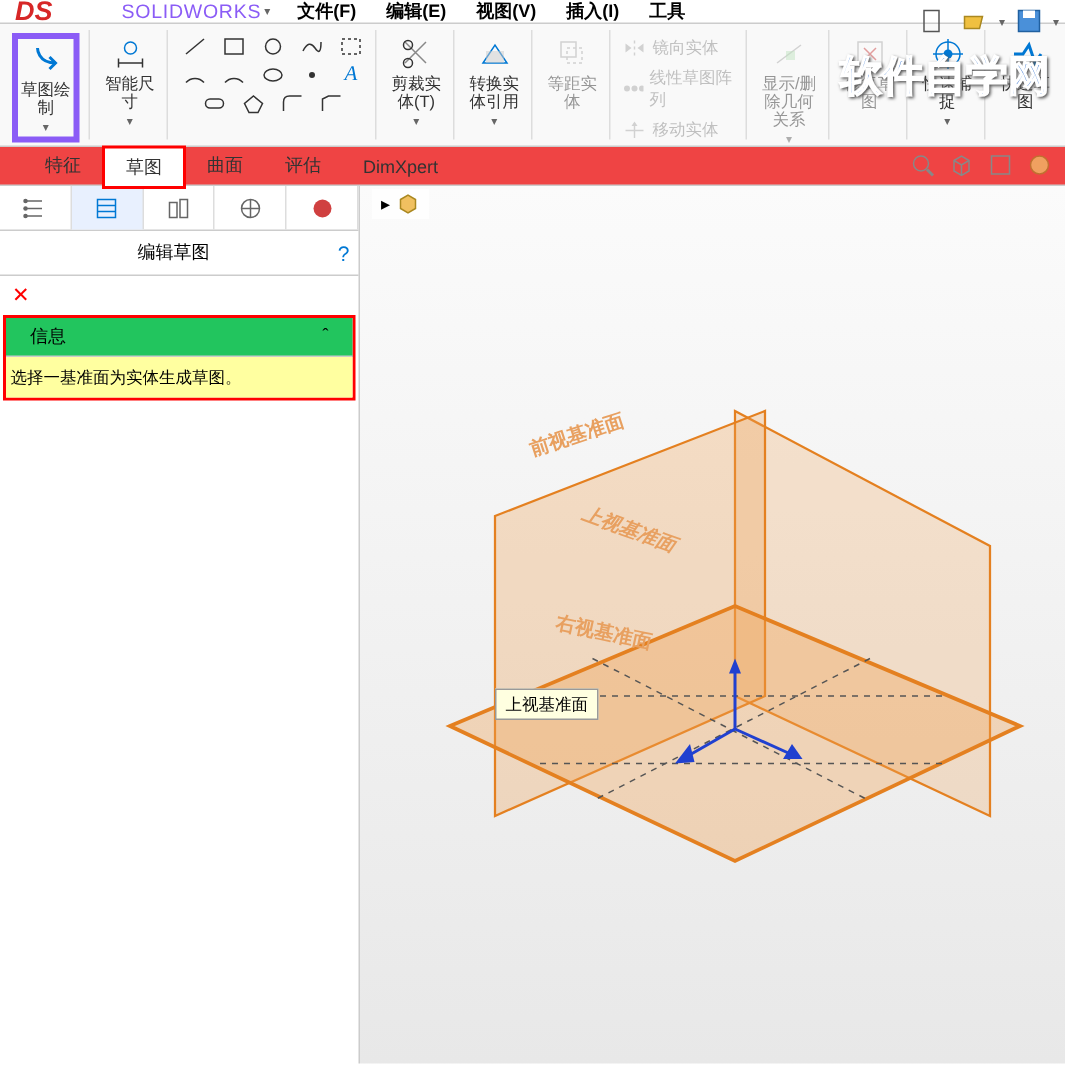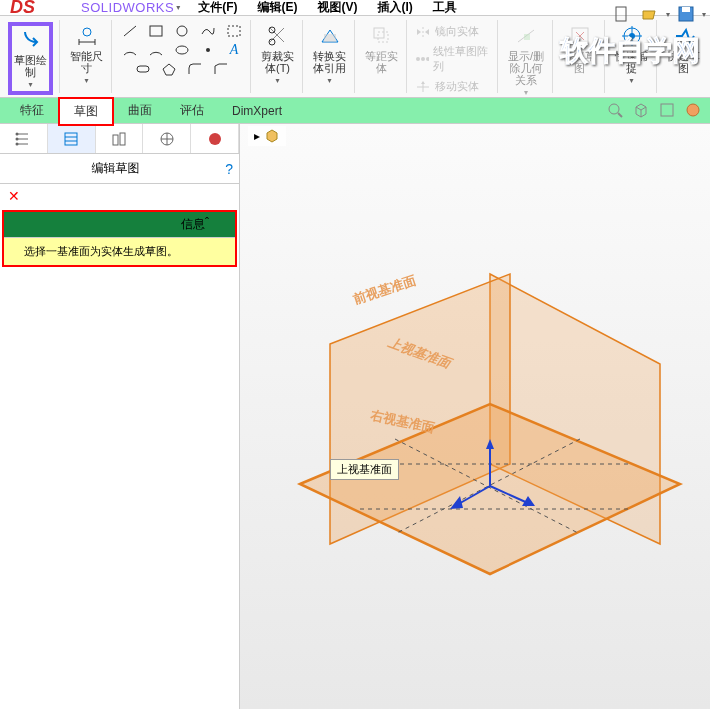--- a/index.html
+++ b/index.html
@@ -18,40 +18,40 @@
 .ribbon { height: 82px; display: flex; background: #f9f9f9; border-bottom: 1px solid #ccc; padding: 4px 2px; gap: 2px; }
 .ribbon-group { display: flex; flex-direction: column; align-items: center; padding: 2px 6px; border-right: 1px solid #ddd; gap: 1px; }
 .ribbon-big { display: flex; flex-direction: column; align-items: center; gap: 2px; padding: 2px; cursor: pointer; }
 .ribbon-big.disabled { opacity: 0.5; }
 .ribbon-big-icon { width: 24px; height: 24px; display: flex; align-items: center; justify-content: center; }
 .ribbon-big-label { font-size: 11px; text-align: center; line-height: 12px; color: #333; }
 .ribbon-small-row { display: flex; gap: 6px; }
 .ribbon-small { width: 20px; height: 18px; display: flex; align-items: center; justify-content: center; cursor: pointer; }
 .highlight-red { border: 4px solid #8b5cf6; }
 
-.tabbar { height: 26px; display: flex; align-items: center; padding-left: 6px; background: #86efac; border-bottom: 1px solid #ccc; position: relative; }
+.tabbar { height: 26px; display: flex; align-items: center; padding-left: 16px; background: #ef4444; border-bottom: 1px solid #ccc; position: relative; }
 .tab { padding: 4px 14px; font-size: 12px; color: #333; cursor: pointer; }
 .tab.active { background: #fff; border: 1px solid #ccc; border-bottom: 1px solid #fff; margin-bottom: -1px; }
 .tab.highlight { border: 2px solid red; }
 .tabbar-right { position: absolute; right: 6px; display: flex; gap: 6px; }
 .view-icon { width: 20px; height: 20px; cursor: pointer; }
 
 .content { display: flex; height: calc(721px - 28px - 82px - 26px); }
 
 .sidebar { width: 240px; border-right: 1px solid #ccc; display: flex; flex-direction: column; }
 .side-tabs { height: 30px; display: flex; border-bottom: 1px solid #ccc; }
 .side-tab { flex: 1; display: flex; align-items: center; justify-content: center; cursor: pointer; border-right: 1px solid #ddd; }
 .side-tab.active { background: #e8f0fe; }
 .side-header { padding: 6px; display: flex; justify-content: space-between; align-items: center; border-bottom: 1px solid #ccc; }
 .side-header-title { font-weight: normal; font-size: 12px; }
 .help-icon { color: #0078d4; font-size: 14px; cursor: pointer; }
 .close-x { color: red; font-size: 14px; padding: 4px 8px; cursor: pointer; }
 .info-box { border: 2px solid red; margin: 2px; }
-.info-header { background: #15803d; padding: 4px 26px; display: flex; justify-content: flex-end; border-bottom: 1px solid #ccc; }
-.info-content { background: #ffffa0; padding: 6px 20px; font-size: 11px; }
+.info-header { background: #22c55e; padding: 4px 16px; display: flex; justify-content: space-between; border-bottom: 1px solid #ccc; }
+.info-content { background: #ffffa0; padding: 6px 3px; font-size: 11px; }
 
 .canvas { flex: 1; position: relative; background: linear-gradient(to bottom, #fbfbfb, #e8e8e8); }
 .breadcrumb { position: absolute; top: 2px; left: 8px; display: flex; align-items: center; gap: 4px; background: rgba(255,255,255,0.8); padding: 2px 6px; }
 .planes-svg { position: absolute; top: 140px; left: 20px; }
 .plane-label-dim { fill: #e8a060; font-size: 13px; font-weight: bold; }
 .tooltip { position: absolute; background: #ffffe0; border: 1px solid #999; padding: 2px 6px; font-size: 11px; }
 
 .watermark { position: absolute; top: 32px; right: 10px; pointer-events: none; text-align: center; }
 .wm-big { font-size: 28px; font-weight: bold; color: #2266cc; -webkit-text-stroke: 1px #fff; filter: drop-shadow(1px 1px 1px #555); }
 .wm-url { font-size: 14px; font-weight: bold; color: #2266cc; letter-spacing: 1px; }

